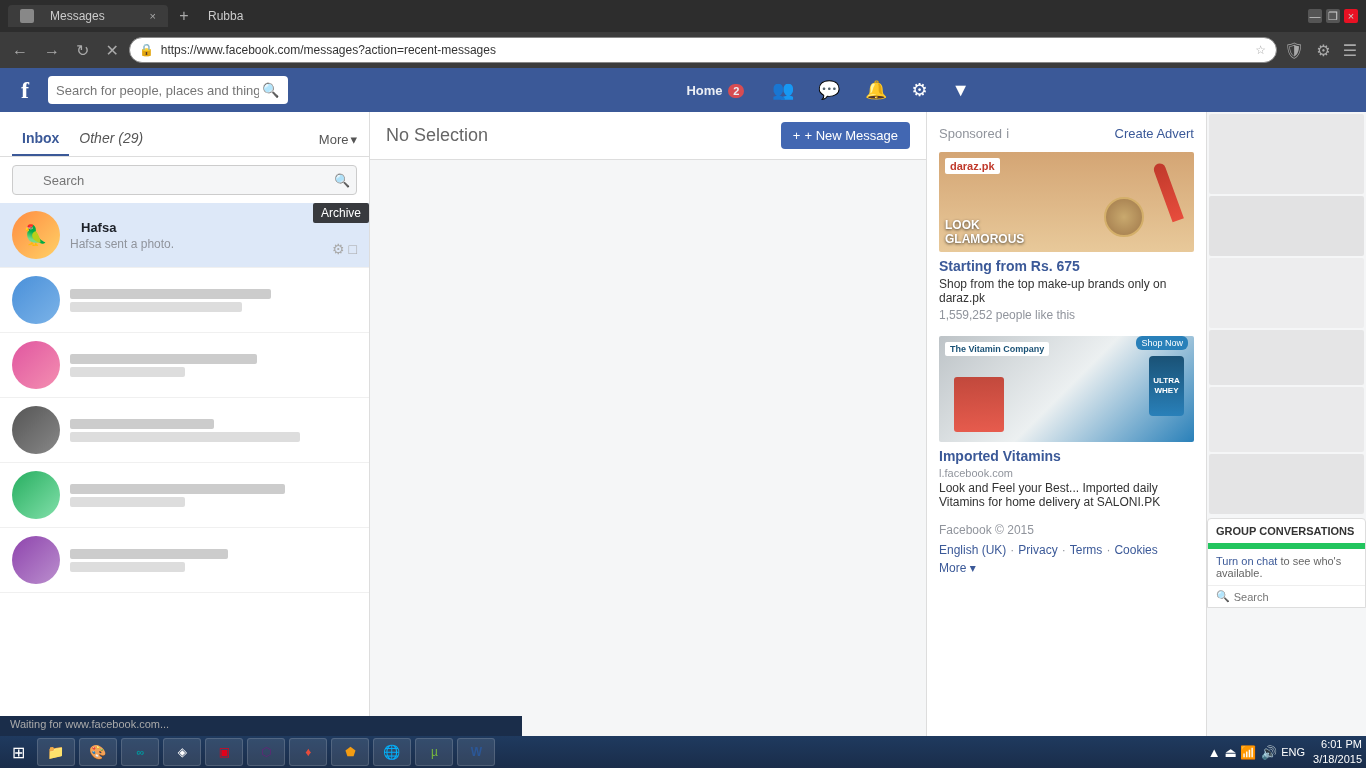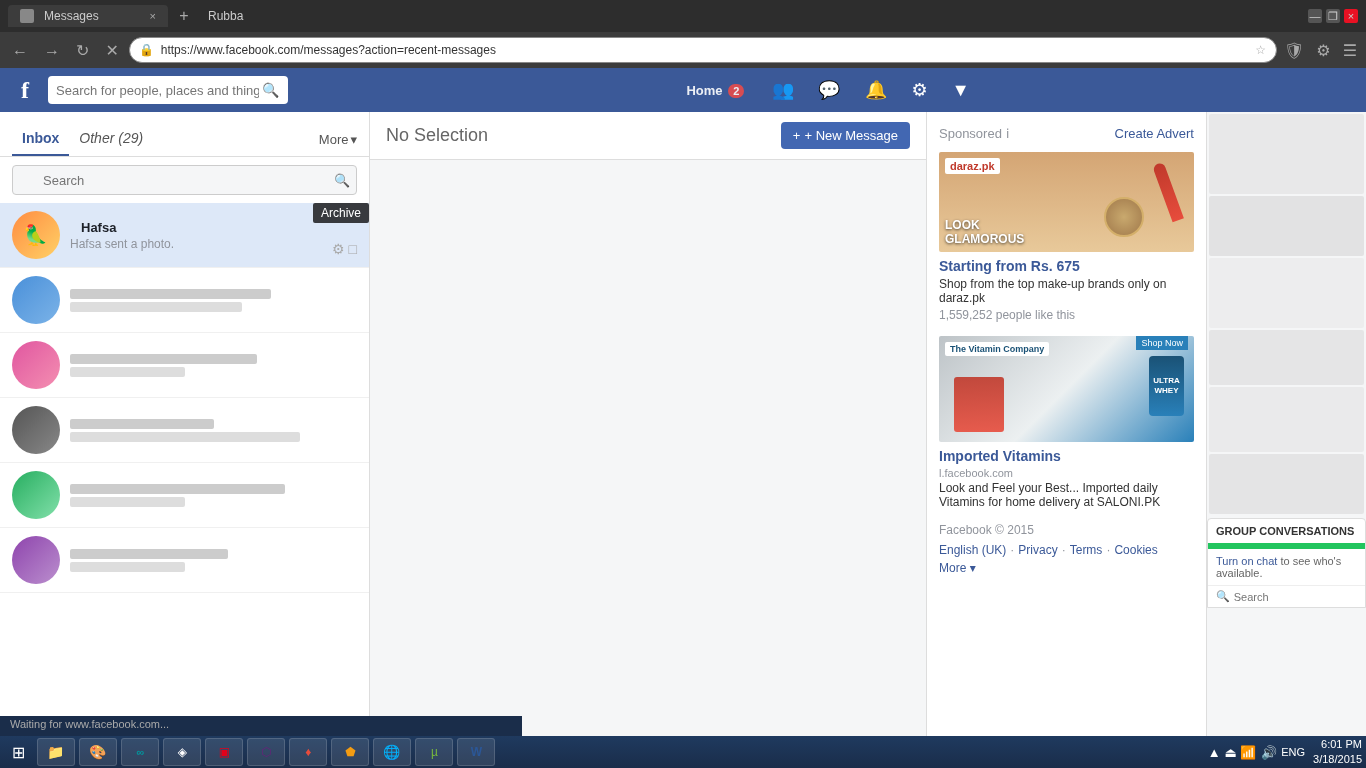--- a/index.html
+++ b/index.html
@@ -15,21 +15,21 @@
       gap: 4px;
     }
     .browser-tab {
       background: #3c3c3c;
       color: #ccc;
       font-size: 12px;
       padding: 4px 12px;
       border-radius: 4px 4px 0 0;
       display: flex;
       align-items: center;
-      gap: 10px;
+      gap: 16px;
       min-width: 160px;
     }
     .browser-tab .tab-favicon { width: 14px; height: 14px; background: #888; border-radius: 2px; }
     .browser-tab .tab-close { margin-left: auto; color: #aaa; cursor: pointer; font-size: 11px; }
     .browser-tab-new { background: transparent; color: #aaa; border-radius: 50%; width: 24px; height: 24px; display: flex; align-items: center; justify-content: center; font-size: 16px; cursor: pointer; }
     .browser-window-controls { margin-left: auto; display: flex; gap: 4px; }
     .browser-window-controls span { display: inline-block; width: 14px; height: 14px; border-radius: 2px; cursor: pointer; font-size: 11px; color: #ccc; text-align: center; line-height: 14px; }
     .title-user { color: #ccc; font-size: 12px; margin-left: 8px; }
 
     .browser-toolbar {
@@ -407,21 +407,21 @@
       border: 2px solid #d4af6a;
     }
     .shop-now-btn2 {
       position: absolute;
       top: 0;
       right: 6px;
       background: #2980b9;
       color: white;
       font-size: 9px;
       padding: 2px 5px;
-      border-radius: 0;
+      border-radius: 6px;
     }
   </style>
 </head>
 <body>
 
 <div class="browser-titlebar">
   <div class="browser-tab">
     <div class="tab-favicon"></div>
     <span>Messages</span>
     <span class="tab-close">×</span>

